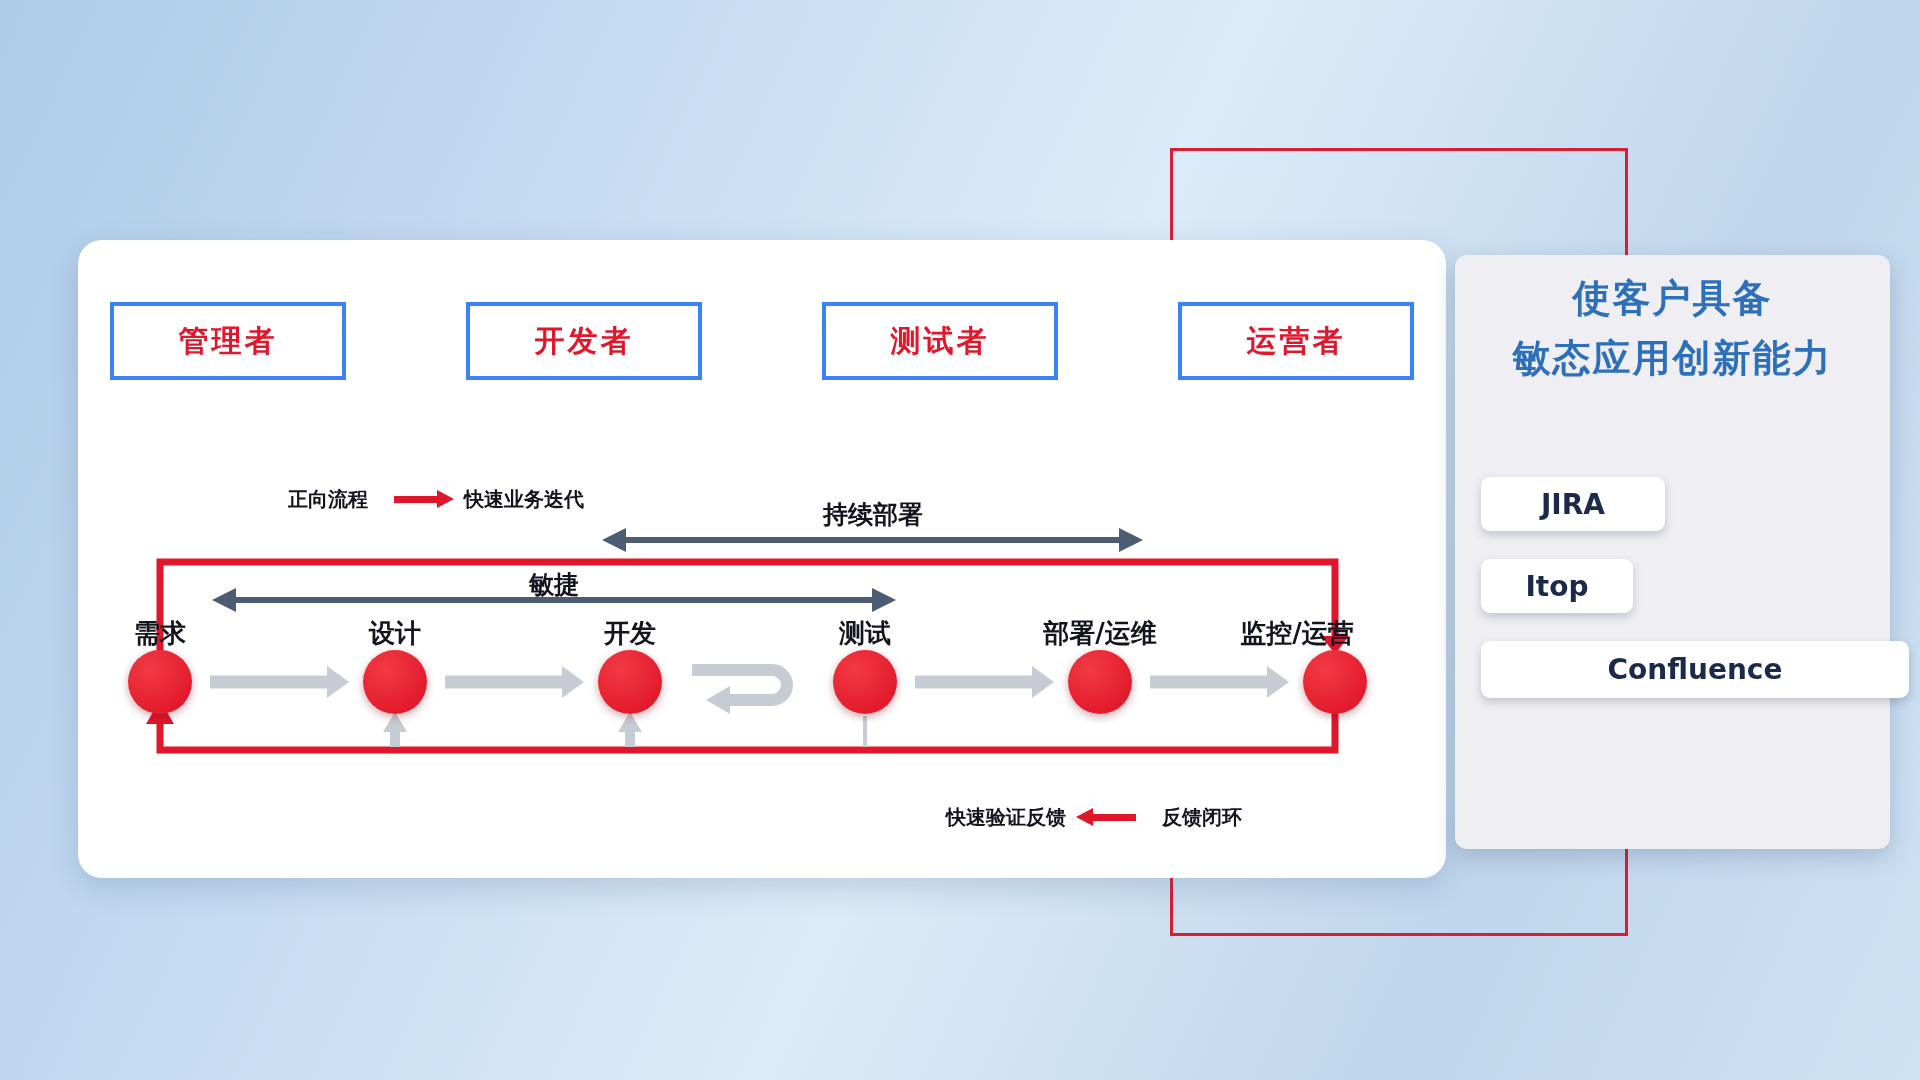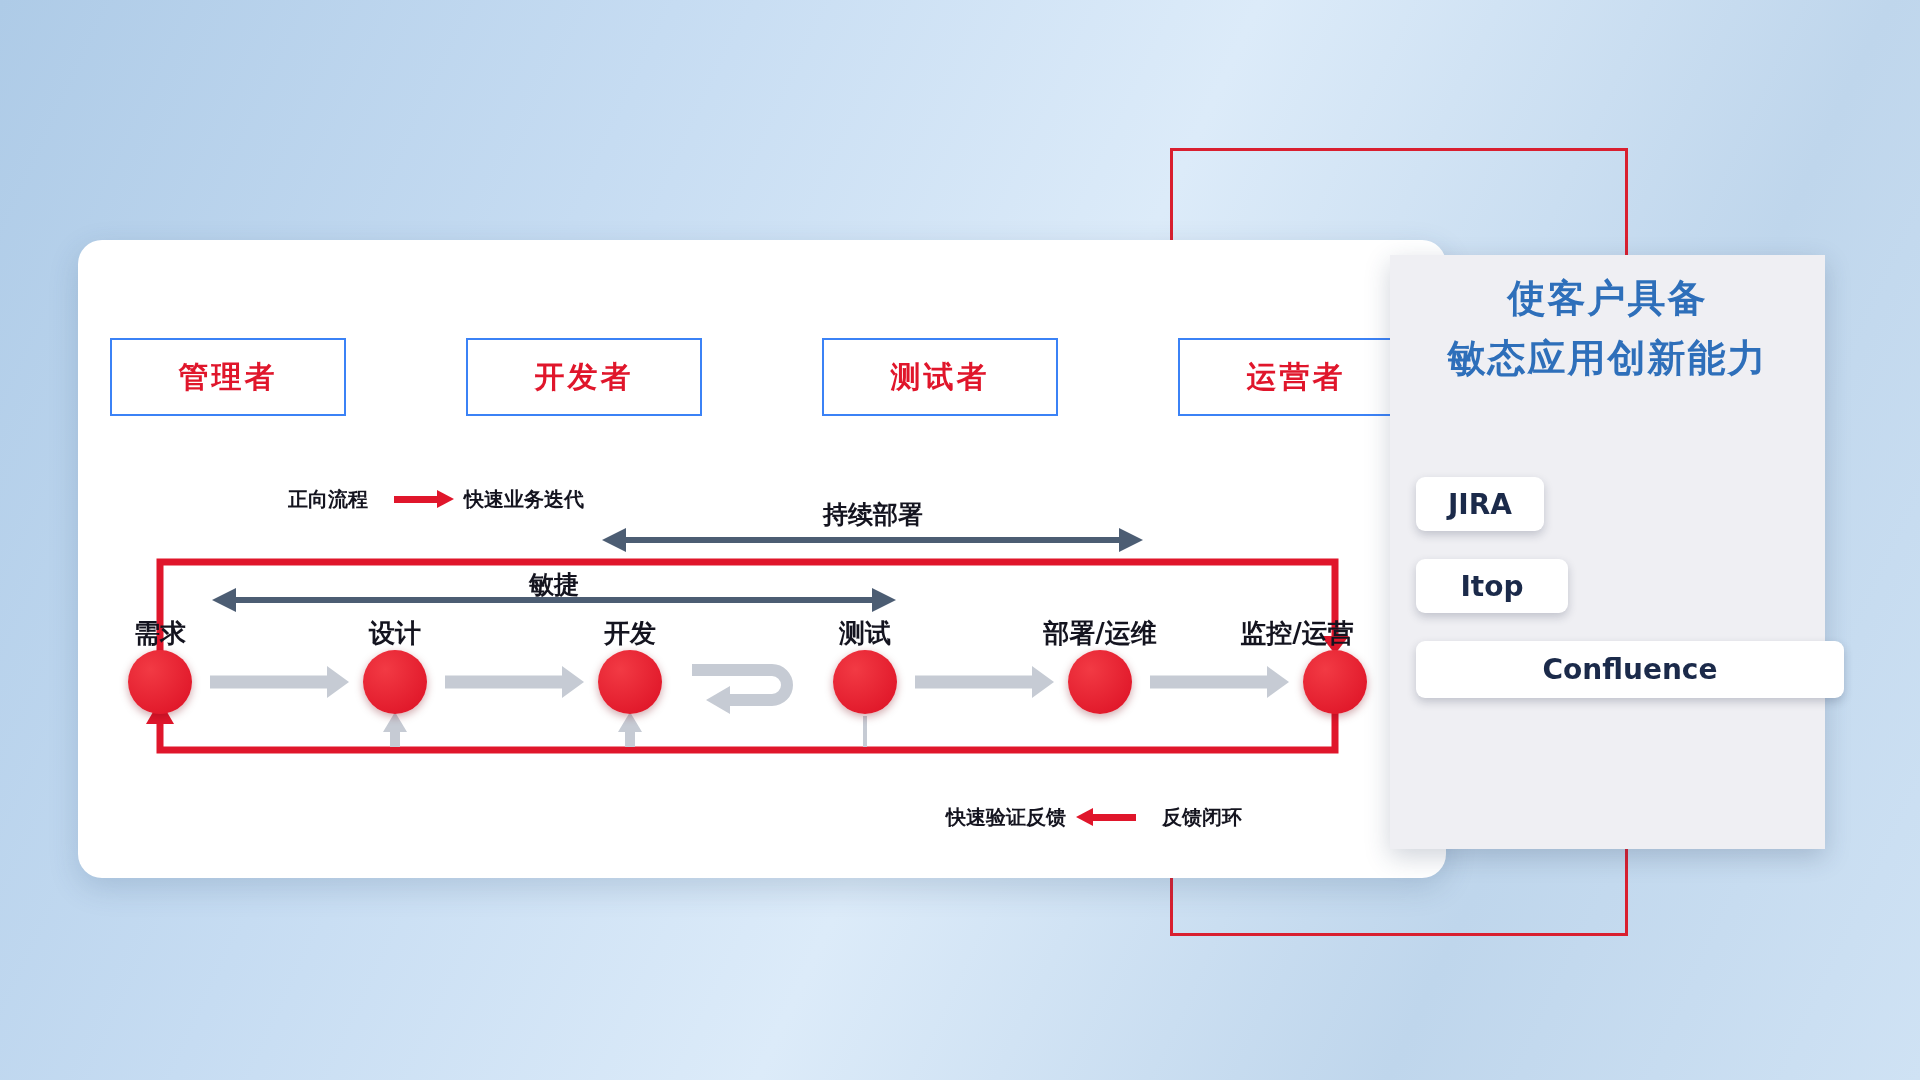--- a/index.html
+++ b/index.html
@@ -16,25 +16,24 @@
   .main-card {
     position:absolute; left:78px; top:240px; width:1368px; height:638px;
     background:#ffffff; border-radius:24px; z-index:2;
     box-shadow:0 10px 30px rgba(40,70,110,.18);
   }
   .roles-row {
     position:absolute; left:32px; top:62px; width:1304px;
     display:flex; justify-content:space-between;
   }
   .role-box {
-    width:236px; height:78px; border:2px solid #3b82f6;
+    width:236px; height:78px; border:4px solid #3b82f6;
     display:flex; align-items:center; justify-content:center;
     color:#e0162b; font-size:30px; font-weight:bold; letter-spacing:3px;
     background:#fff;
-    margin-top:36px;
   }
   .description {
     position:absolute; left:0; top:180px; width:100%; text-align:center;
     font-size:27px; font-weight:bold; color:#14141f; letter-spacing:1px;
   }
   .legend { position:absolute; display:flex; align-items:center; gap:26px;
     font-size:20px; font-weight:bold; color:#14141f; }
   .legend-forward { left:210px; top:246px; }
   .legend-feedback { left:868px; top:564px; }
   .rarrow { position:relative; width:44px; height:7px; background:#e0162b; }
@@ -51,35 +50,35 @@
   .stage-label {
     position:absolute; top:376px; transform:translateX(-50%);
     font-size:26px; font-weight:bold; color:#14141f; white-space:nowrap;
   }
   .stage-node {
     position:absolute; top:410px; width:64px; height:64px; border-radius:50%;
     background:radial-gradient(circle at 35% 30%, #f23a44, #dc0f23);
     box-shadow:0 3px 8px rgba(120,10,20,.35);
   }
   .right-panel {
-    position:absolute; left:1390px; top:255px; width:435px; height:594px;
-    background:#efeff3; border-radius:0; z-index:3;
+    position:absolute; left:1455px; top:255px; width:435px; height:594px;
+    background:#efeff3; border-radius:12px; z-index:3;
     box-shadow:0 8px 24px rgba(40,60,90,.22);
   }
   .panel-title { position:absolute; width:100%; text-align:center;
     font-size:38px; font-weight:bold; color:#2e6fba; letter-spacing:2px; }
   .panel-title.line1 { top:18px; }
   .panel-title.line2 { top:78px; }
   .tool-btn {
     position:absolute; background:#ffffff; border-radius:9px;
     box-shadow:0 4px 10px rgba(30,40,70,.22);
     display:flex; align-items:center; justify-content:center;
     font-size:28px; font-weight:bold; color:#1b2a4a;
   }
-  .btn-jira { left:26px; top:222px; width:128px; height:54px; }
+  .btn-jira { left:26px; top:222px; width:184px; height:54px; }
   .btn-gitlab { left:198px; top:222px; width:212px; height:54px; }
   .btn-itop { left:26px; top:304px; width:152px; height:54px; }
   .btn-jenkins { left:198px; top:304px; width:212px; height:54px; }
   .btn-confluence { left:26px; top:386px; width:428px; height:57px; }
 </style>
 </head>
 <body>
 
 <div class="red-frame"></div>
 

